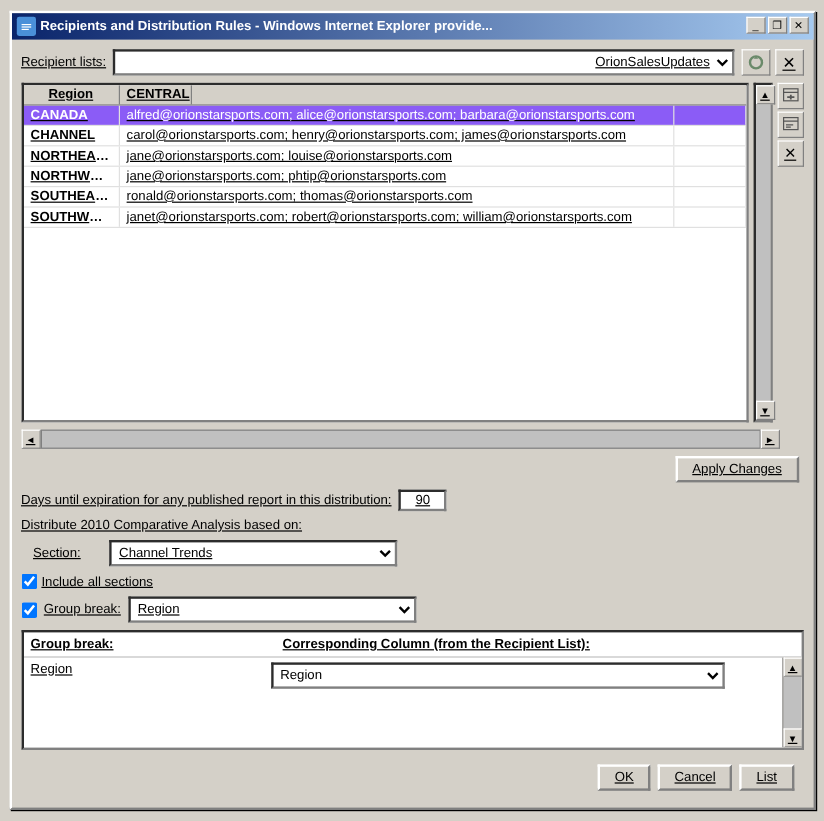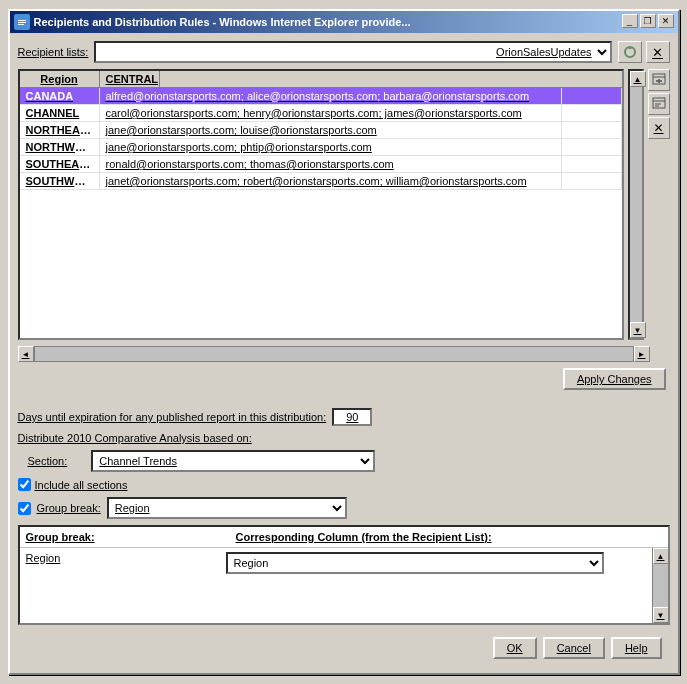--- a/index.html
+++ b/index.html
@@ -256,41 +256,40 @@
       padding: 3px 12px;
       font-size: 11px;
       cursor: pointer;
       font-family: Tahoma, Arial, sans-serif;
     }
 
     .expiry-row {
       display: flex;
       align-items: center;
       gap: 6px;
-      margin-top: 12px;
     }
 
     .expiry-input {
       width: 40px;
       border: 2px inset #808080;
       text-align: center;
       font-size: 11px;
       padding: 1px 2px;
       font-family: Tahoma, Arial, sans-serif;
     }
 
     .section-row {
       display: flex;
       align-items: center;
       gap: 24px;
       padding-left: 10px;
     }
 
     .section-dropdown {
-      width: 284px;
+      width: 240px;
     }
 
     .checkbox-row {
       display: flex;
       align-items: center;
       gap: 4px;
     }
 
     .group-break-row {
       display: flex;
@@ -543,17 +542,17 @@
             <div style="flex:1; background:#c0c0c0;"></div>
             <div style="width:16px; height:16px; background:#d4d0c8; border:1px solid #fff; border-right-color:#808080; border-bottom-color:#808080; display:flex; align-items:center; justify-content:center; font-size:8px; cursor:pointer;">▼</div>
           </div>
         </div>
       </div>
     </div>
 
     <div class="dialog-footer">
       <button class="btn">OK</button>
       <button class="btn">Cancel</button>
-      <button class="btn">Help</button>
+      <button class="btn">List</button>
     </div>
 
   </div>
 </div>
 
 </body></html>

